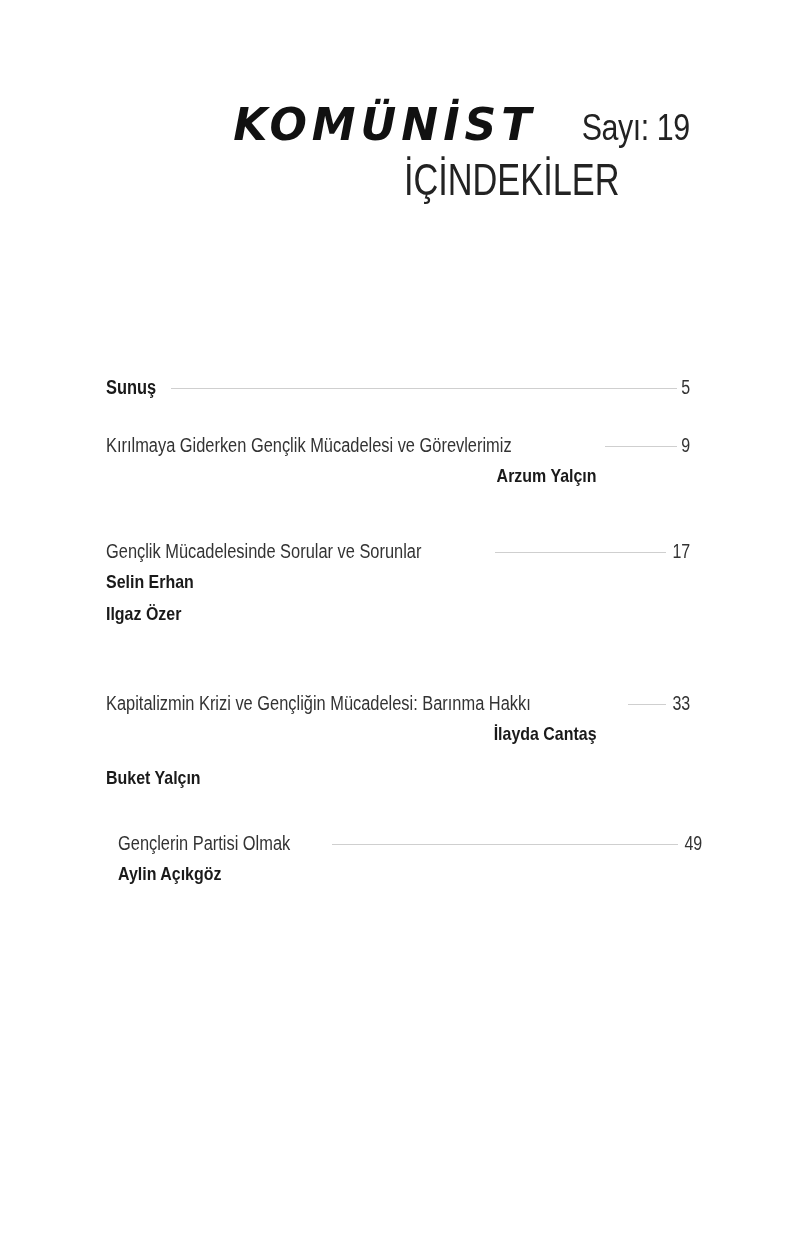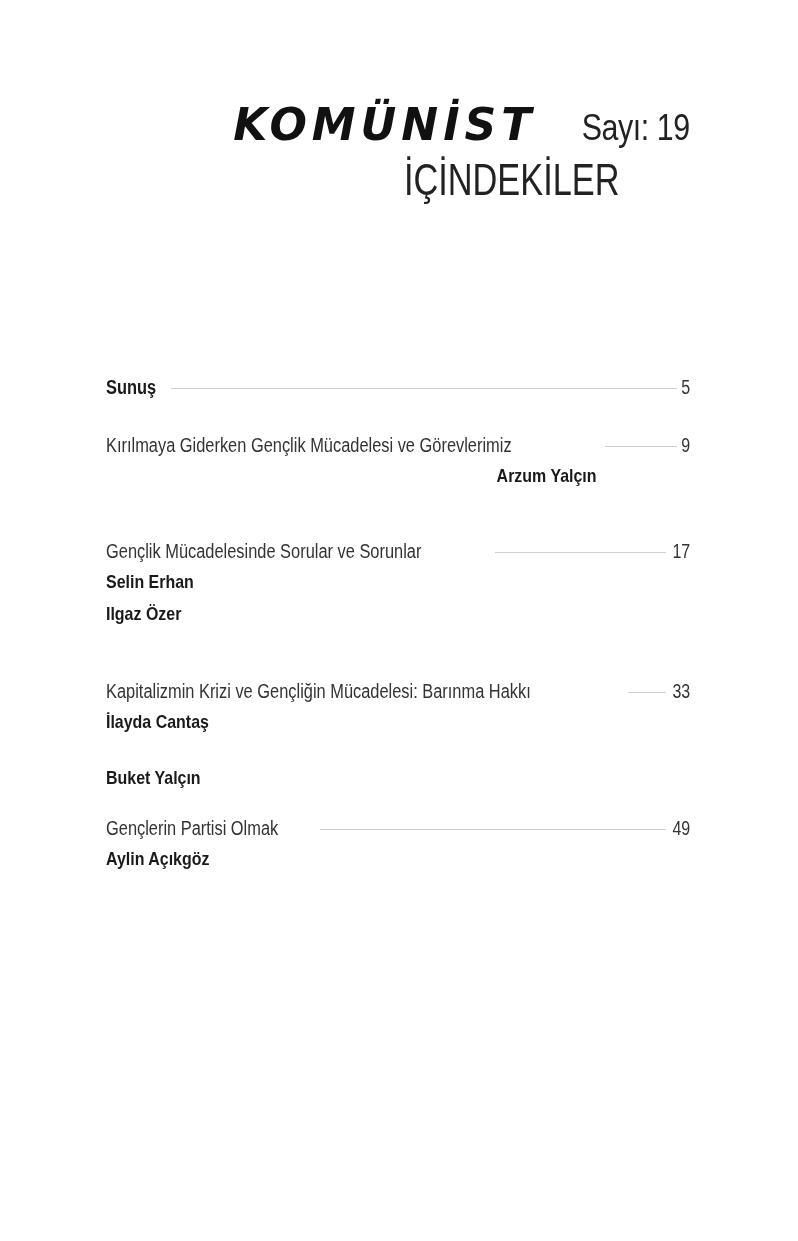--- a/index.html
+++ b/index.html
@@ -62,34 +62,34 @@
       <span class="leader"></span>
       <span class="page">17</span>
     </div>
     <div class="author">Selin Erhan</div>
   </div>
 
   <div class="entry" style="top:234px;">
     <div class="author">Ilgaz Özer</div>
   </div>
 
-  <div class="entry" style="top:316px;">
+  <div class="entry" style="top:328px;text-align:right;">
     <div class="line">
       <span class="etitle">Kapitalizmin Krizi ve Gençliğin Mücadelesi: Barınma Hakkı</span>
       <span class="leader"></span>
       <span class="page">33</span>
     </div>
     <div class="author">İlayda Cantaş</div>
   </div>
 
   <div class="entry" style="top:398px;">
     <div class="author">Buket Yalçın</div>
   </div>
 
-  <div class="entry" style="top:453px;">
+  <div class="entry" style="top:468px;margin-left:12px;">
     <div class="line">
       <span class="etitle">Gençlerin Partisi Olmak</span>
       <span class="leader"></span>
       <span class="page">49</span>
     </div>
     <div class="author">Aylin Açıkgöz</div>
   </div>
 
 </div>
 

